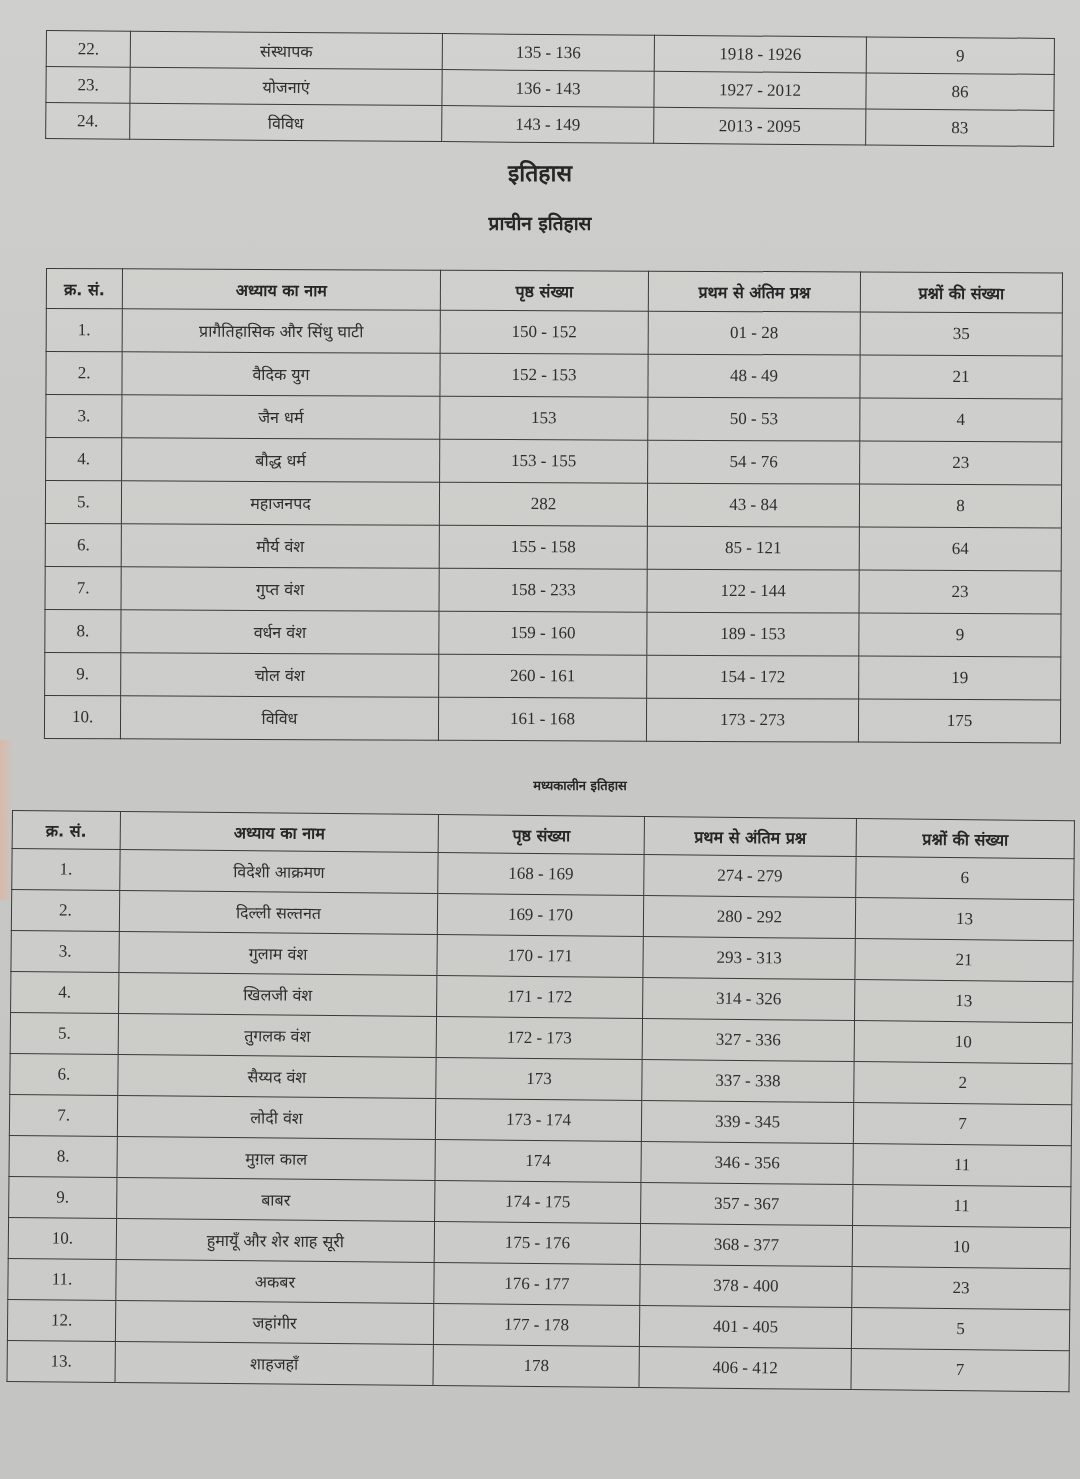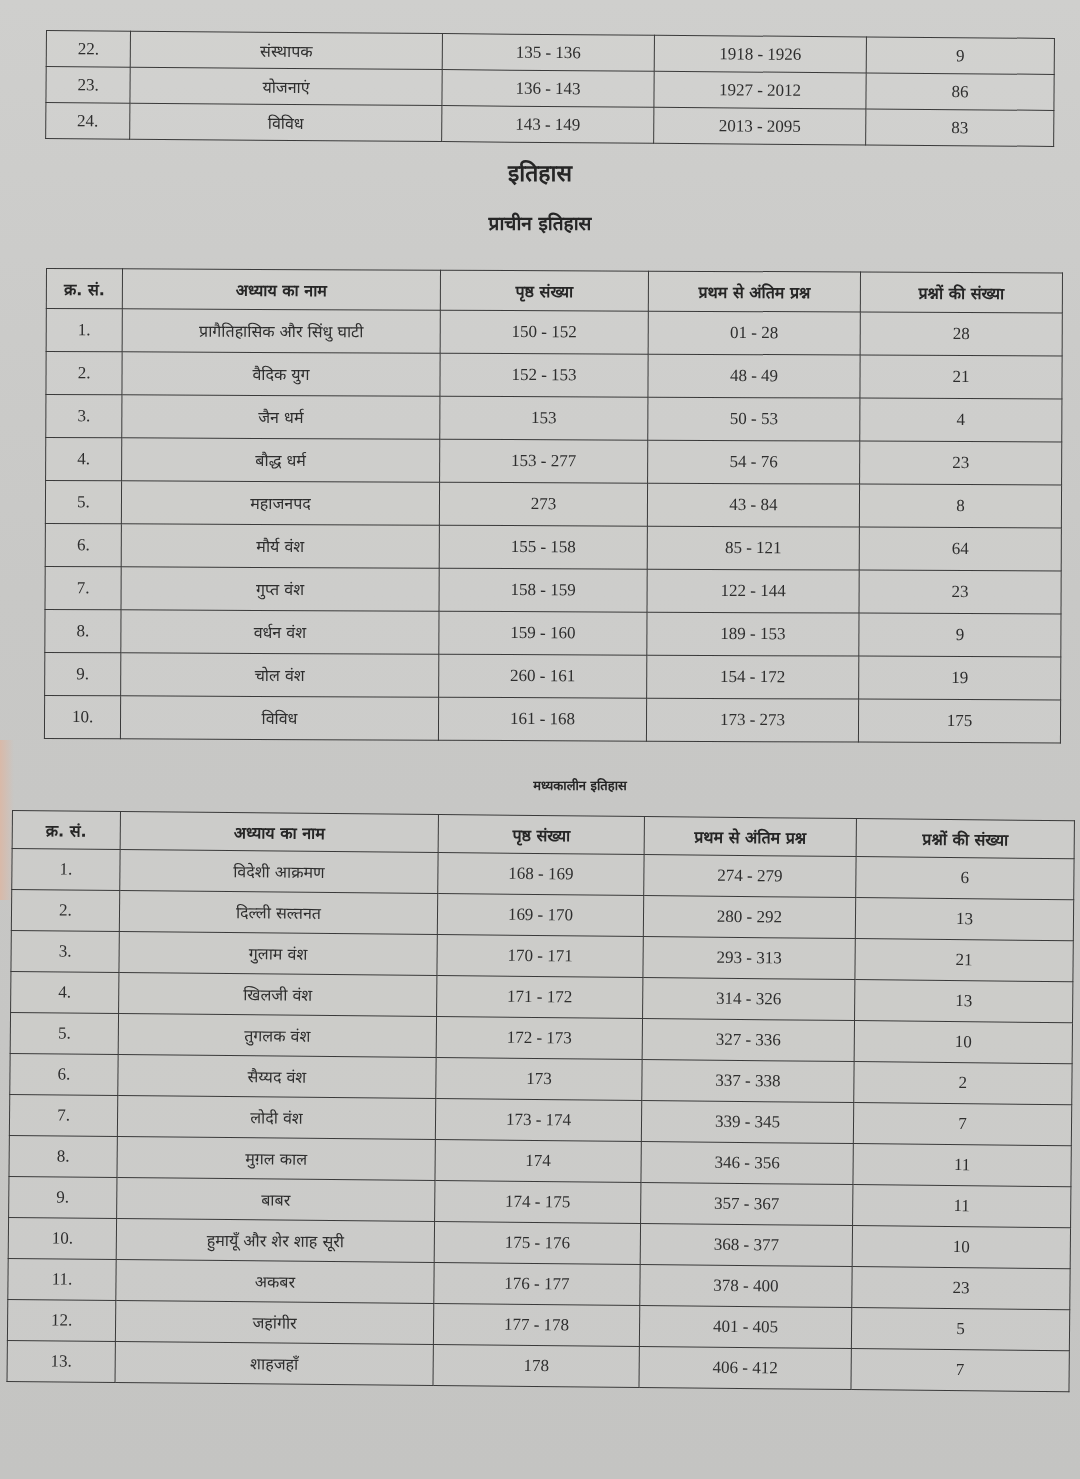--- a/index.html
+++ b/index.html
@@ -122,61 +122,61 @@
         <th>प्रथम  से अंतिम प्रश्न</th>
         <th>प्रश्नों की संख्या</th>
       </tr>
     </thead>
     <tbody id="ancient-body">
         <tr style="height: 43px;">
           <td>1.</td>
           <td class="name">प्रागैतिहासिक और सिंधु घाटी</td>
           <td>150 - 152</td>
           <td>01 - 28</td>
-          <td>28</td>
+          <td>35</td>
         </tr>
         <tr style="height: 43px;">
           <td>2.</td>
           <td class="name">वैदिक युग</td>
           <td>152 - 153</td>
           <td>48 - 49</td>
           <td>21</td>
         </tr>
         <tr style="height: 43px;">
           <td>3.</td>
           <td class="name">जैन धर्म</td>
           <td>153</td>
           <td>50 - 53</td>
           <td>4</td>
         </tr>
         <tr style="height: 43px;">
           <td>4.</td>
           <td class="name">बौद्ध धर्म</td>
-          <td>153 - 277</td>
+          <td>153 - 155</td>
           <td>54 - 76</td>
           <td>23</td>
         </tr>
         <tr style="height: 43px;">
           <td>5.</td>
           <td class="name">महाजनपद</td>
-          <td>273</td>
+          <td>282</td>
           <td>43 - 84</td>
           <td>8</td>
         </tr>
         <tr style="height: 43px;">
           <td>6.</td>
           <td class="name">मौर्य वंश</td>
           <td>155 - 158</td>
           <td>85 - 121</td>
           <td>64</td>
         </tr>
         <tr style="height: 43px;">
           <td>7.</td>
           <td class="name">गुप्त वंश</td>
-          <td>158 - 159</td>
+          <td>158 - 233</td>
           <td>122 - 144</td>
           <td>23</td>
         </tr>
         <tr style="height: 43px;">
           <td>8.</td>
           <td class="name">वर्धन वंश</td>
           <td>159 - 160</td>
           <td>189 - 153</td>
           <td>9</td>
         </tr>

